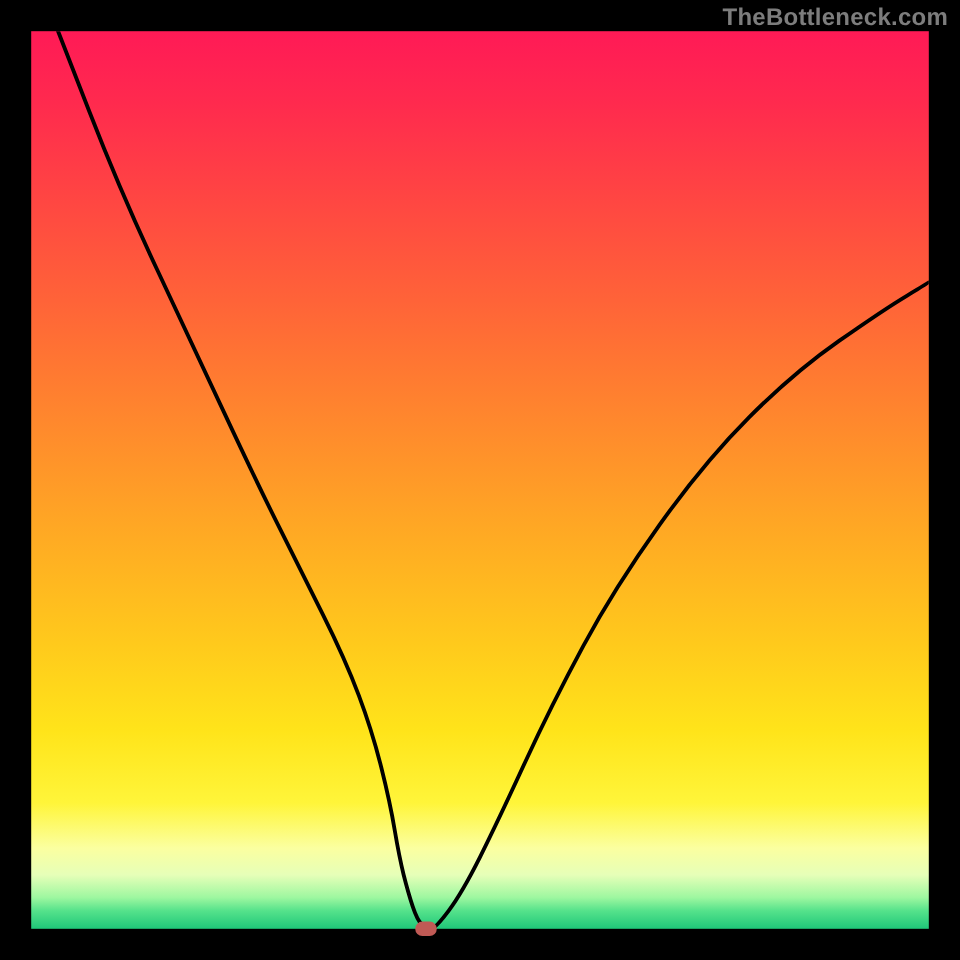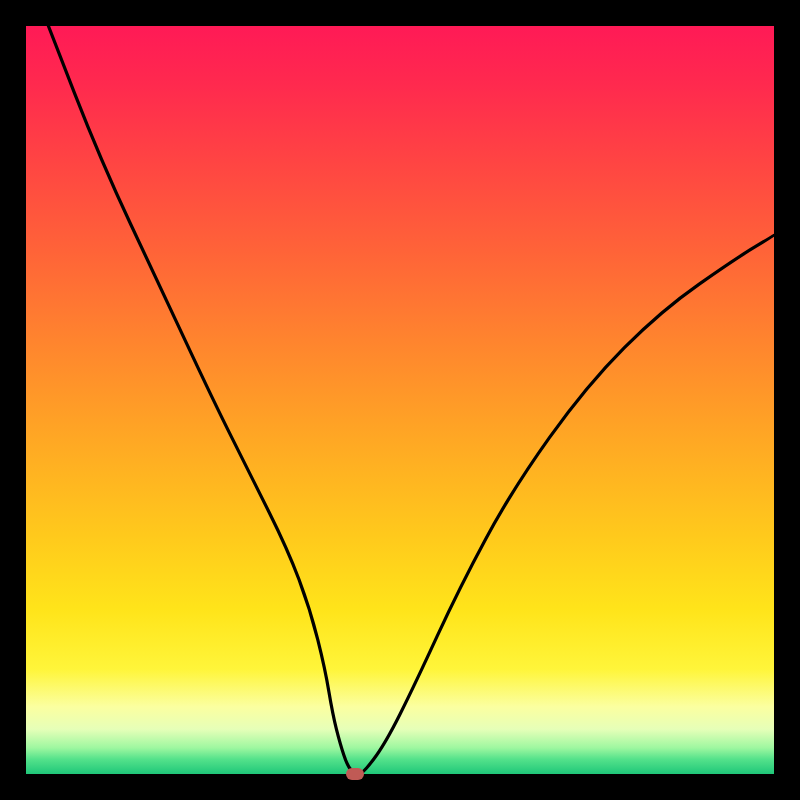--- a/index.html
+++ b/index.html
@@ -66,20 +66,21 @@
     height: 12px;
     border-radius: 6px / 6px;
     background: #c05a55;
     transform: translate(-50%, -50%);
   }
 </style>
 </head>
 <body>
 
 <div class="frame">
+  <div class="watermark">TheBottleneck.com</div>
 
   <div class="plot">
     <svg class="curve" viewBox="0 0 748 748" preserveAspectRatio="none">
       <path id="curve-path" fill="none" stroke="#000000" stroke-width="3.2" stroke-linecap="round" d="M 22.4 0.0 Q 22.4 0.0 48.6 67.3 Q 74.8 134.6 104.7 198.2 Q 134.6 261.8 160.8 317.9 Q 187.0 374.0 205.7 411.4 Q 224.4 448.8 243.1 486.2 Q 261.8 523.6 273.0 553.5 Q 284.2 583.4 291.7 613.4 Q 299.2 643.3 302.9 665.7 Q 306.7 688.2 310.4 703.1 Q 314.2 718.1 317.9 729.3 Q 321.6 740.5 325.4 744.3 Q 329.1 748.0 332.9 748.0 Q 336.6 748.0 347.8 733.0 Q 359.0 718.1 374.0 688.2 Q 389.0 658.2 411.4 609.6 Q 433.8 561.0 460.0 512.4 Q 486.2 463.8 523.6 411.4 Q 561.0 359.0 598.4 321.6 Q 635.8 284.2 673.2 258.1 Q 710.6 231.9 729.3 220.7 T 748.0 209.4"></path>
     </svg>
     <div id="marker" class="marker" style="left: 329.12px; top: 748px; background: rgb(192, 90, 85);"></div>
   </div>
 </div>
 
 </body></html>

